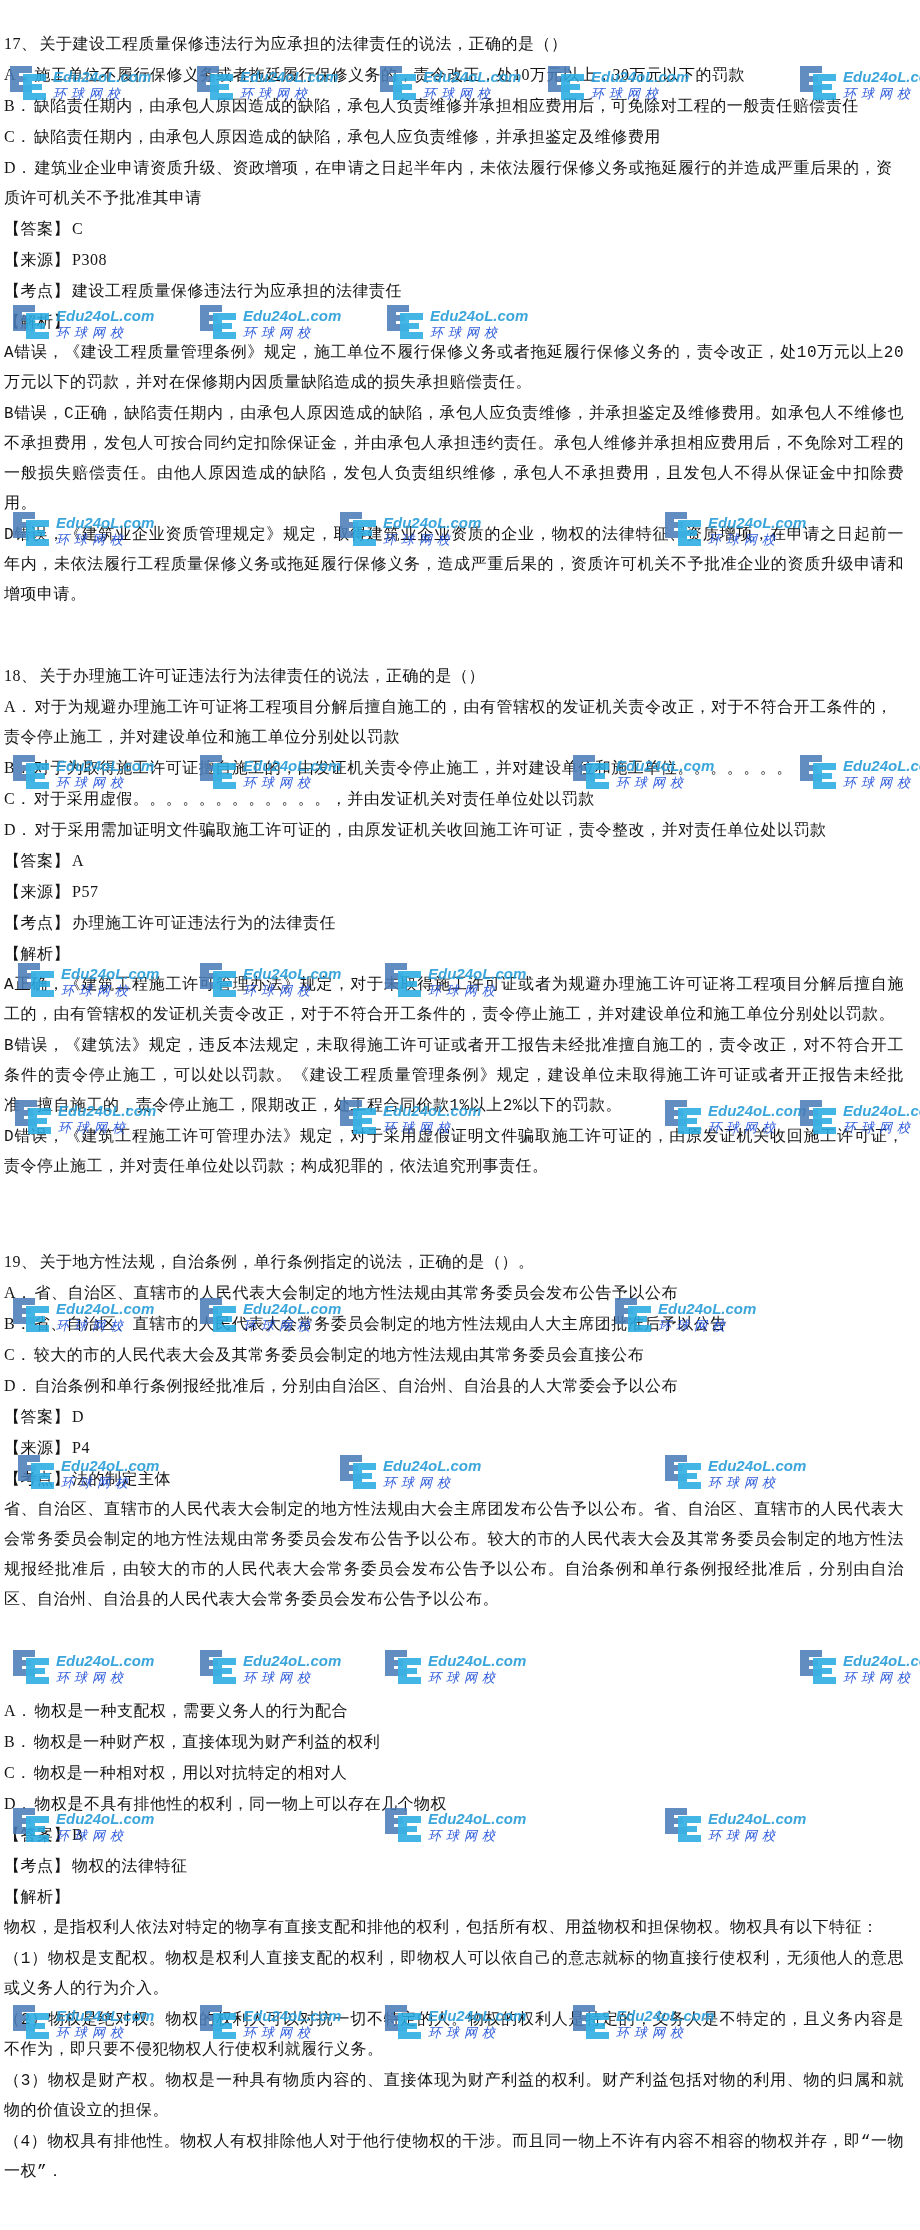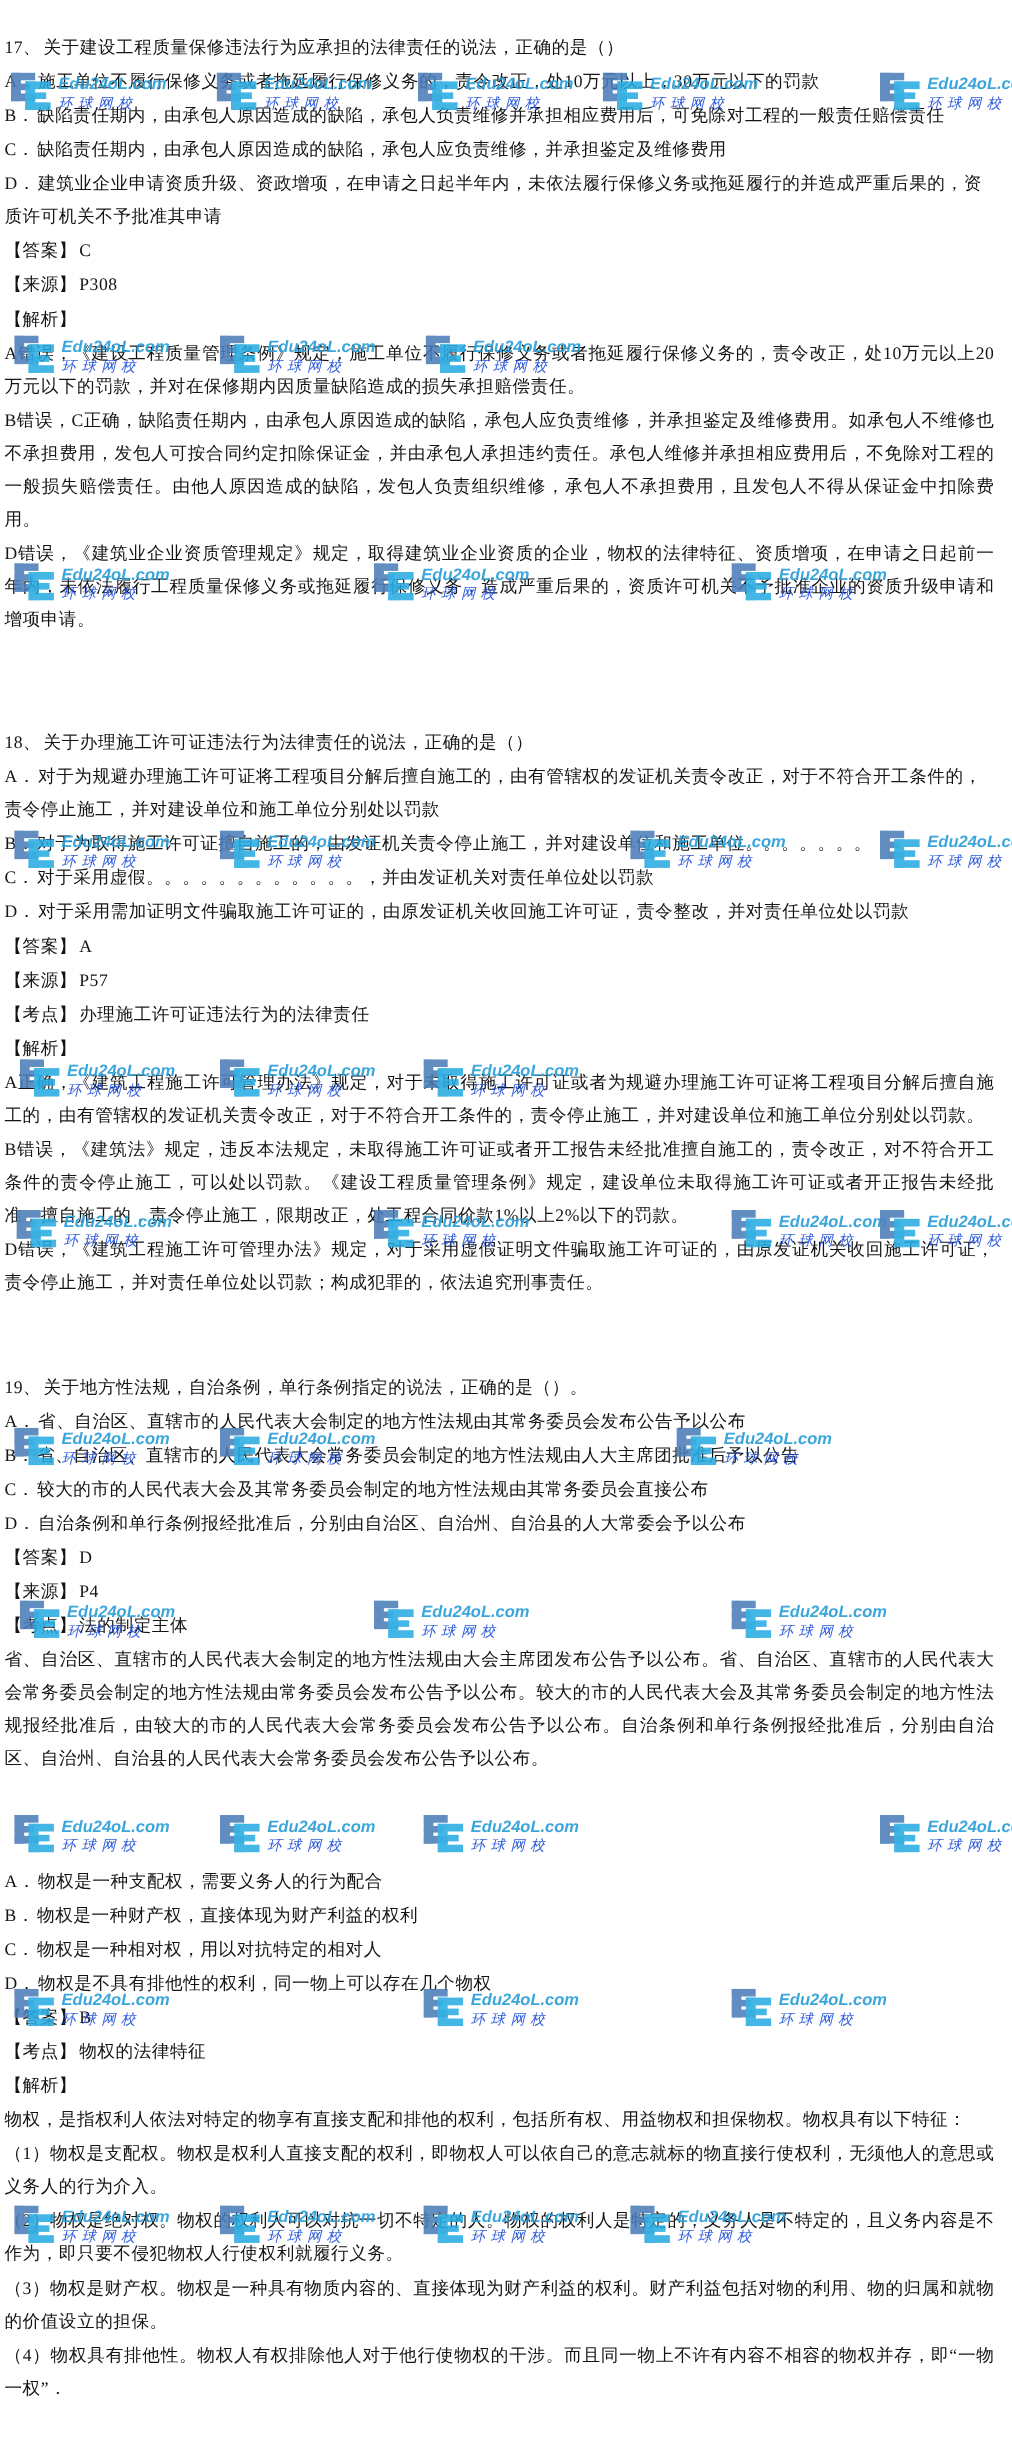--- a/index.html
+++ b/index.html
@@ -4,21 +4,21 @@
 <style>
   html,body{margin:0;padding:0;}
   body{
     width:920px;height:2230px;position:relative;overflow:hidden;
     background:#ffffff;
     font-family:"Liberation Serif","DejaVu Serif",serif;
     color:#141414;
   }
   .q{position:absolute;left:4px;right:16px;z-index:1;}
   .ln{margin:1px 0;font-size:16px;line-height:30px;letter-spacing:0.5px;}
-  .para{text-align:justify;}
+  .para{text-align:justify;font-family:Liberation Mono, monospace;}
   .no{margin-right:2px;}
   .bk{margin-right:2px;}
   
   #wm-layer{position:absolute;inset:0;z-index:3;pointer-events:none;}
   .wm{position:absolute;display:flex;align-items:flex-start;opacity:.92;
       font-family:"Liberation Sans","DejaVu Sans",sans-serif;}
   .wm-logo{flex:0 0 auto;margin-right:5px;}
   .wm-txt{padding-top:3px;}
   .wm-url{font-size:15px;font-weight:bold;font-style:italic;color:#2b9fd9;line-height:16px;}
   .wm-cn{font-size:13px;font-style:italic;color:#1d4ed8;letter-spacing:5px;line-height:15px;margin-top:1px;}
@@ -27,20 +27,21 @@
 <body>
 
 <section class="q" style="top:28px">
   <p class="ln"><span class="no">17、</span><span>关于建设工程质量保修违法行为应承担的法律责任的说法，正确的是（）</span></p>
   <p class="ln"><span class="bk">A．</span><span>施工单位不履行保修义务或者拖延履行保修义务的，责令改正，处10万元以上，30万元以下的罚款</span></p>
   <p class="ln"><span class="bk">B．</span><span>缺陷责任期内，由承包人原因造成的缺陷，承包人负责维修并承担相应费用后，可免除对工程的一般责任赔偿责任</span></p>
   <p class="ln"><span class="bk">C．</span><span>缺陷责任期内，由承包人原因造成的缺陷，承包人应负责维修，并承担鉴定及维修费用</span></p>
   <p class="ln"><span class="bk">D．</span><span>建筑业企业申请资质升级、资政增项，在申请之日起半年内，未依法履行保修义务或拖延履行的并造成严重后果的，资质许可机关不予批准其申请</span></p>
   <p class="ln"><span class="bk">【答案】</span><span>C</span></p>
   <p class="ln"><span class="bk">【来源】</span><span>P308</span></p>
+  <p class="ln"><span class="bk">【考点】</span><span>建设工程质量保修违法行为应承担的法律责任</span></p>
   <p class="ln"><span class="bk">【解析】</span><span></span></p>
   <p class="ln para">A错误，《建设工程质量管理条例》规定，施工单位不履行保修义务或者拖延履行保修义务的，责令改正，处10万元以上20万元以下的罚款，并对在保修期内因质量缺陷造成的损失承担赔偿责任。</p>
   <p class="ln para">B错误，C正确，缺陷责任期内，由承包人原因造成的缺陷，承包人应负责维修，并承担鉴定及维修费用。如承包人不维修也不承担费用，发包人可按合同约定扣除保证金，并由承包人承担违约责任。承包人维修并承担相应费用后，不免除对工程的一般损失赔偿责任。由他人原因造成的缺陷，发包人负责组织维修，承包人不承担费用，且发包人不得从保证金中扣除费用。</p>
   <p class="ln para">D错误，《建筑业企业资质管理规定》规定，取得建筑业企业资质的企业，物权的法律特征、资质增项，在申请之日起前一年内，未依法履行工程质量保修义务或拖延履行保修义务，造成严重后果的，资质许可机关不予批准企业的资质升级申请和增项申请。</p>
 </section>
 
 <section class="q" style="top:660px">
   <p class="ln"><span class="no">18、</span><span>关于办理施工许可证违法行为法律责任的说法，正确的是（）</span></p>
   <p class="ln"><span class="bk">A．</span><span>对于为规避办理施工许可证将工程项目分解后擅自施工的，由有管辖权的发证机关责令改正，对于不符合开工条件的，责令停止施工，并对建设单位和施工单位分别处以罚款</span></p>
   <p class="ln"><span class="bk">B．</span><span>对于为取得施工许可证擅自施工的，由发证机关责令停止施工，并对建设单位和施工单位。。。。。。。</span></p>

